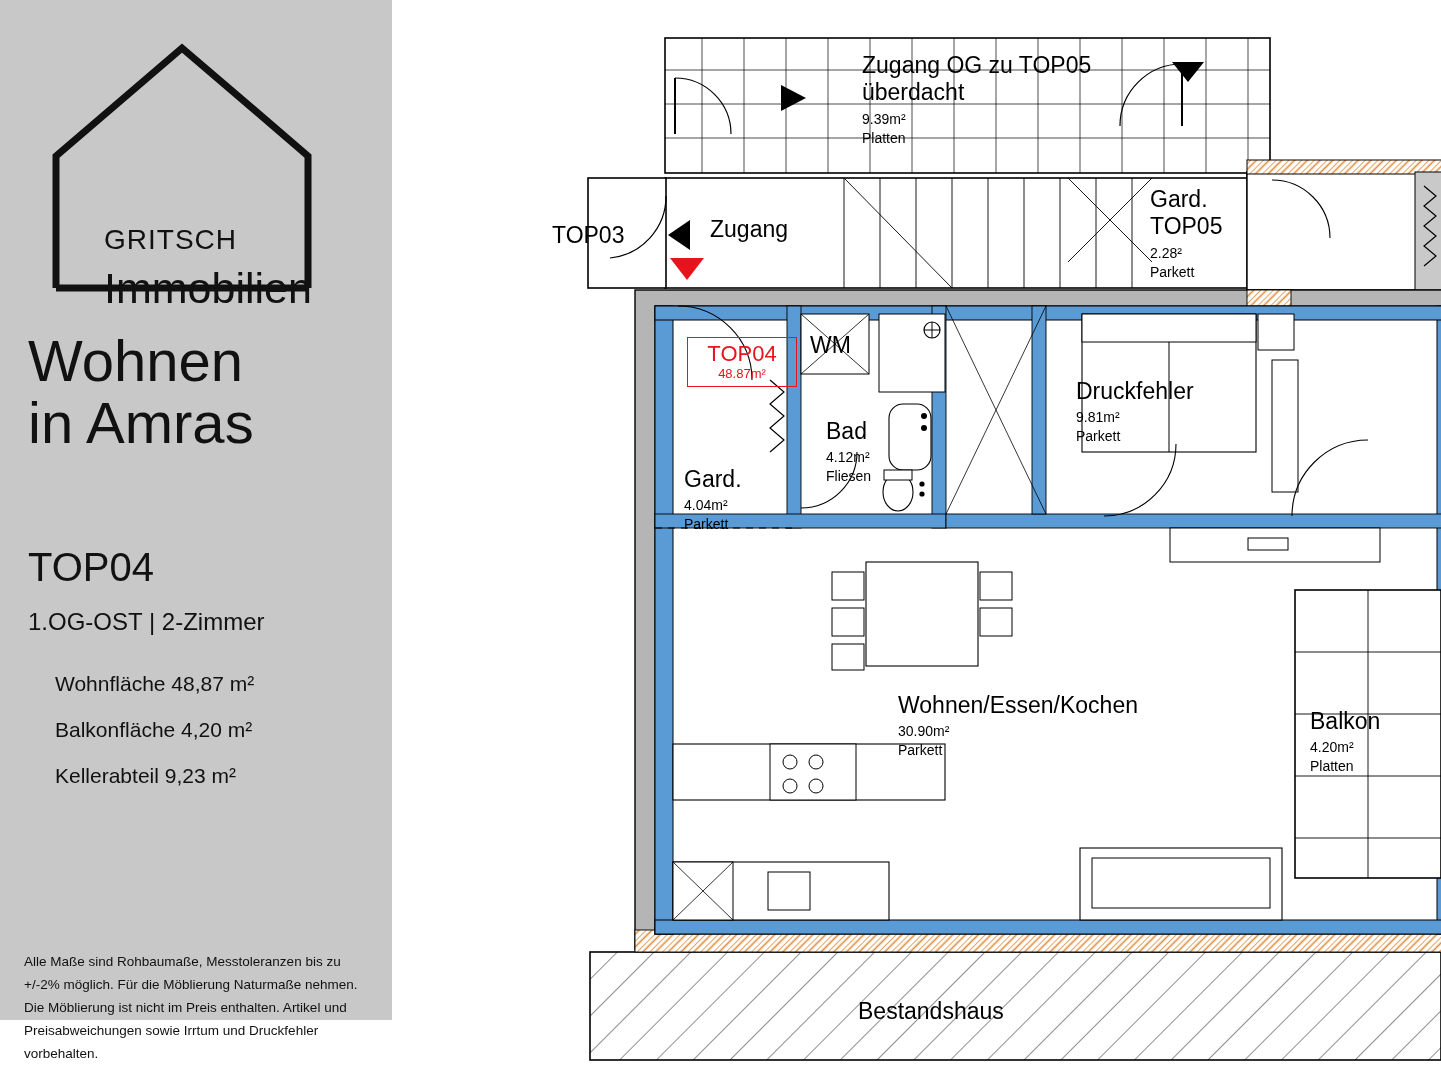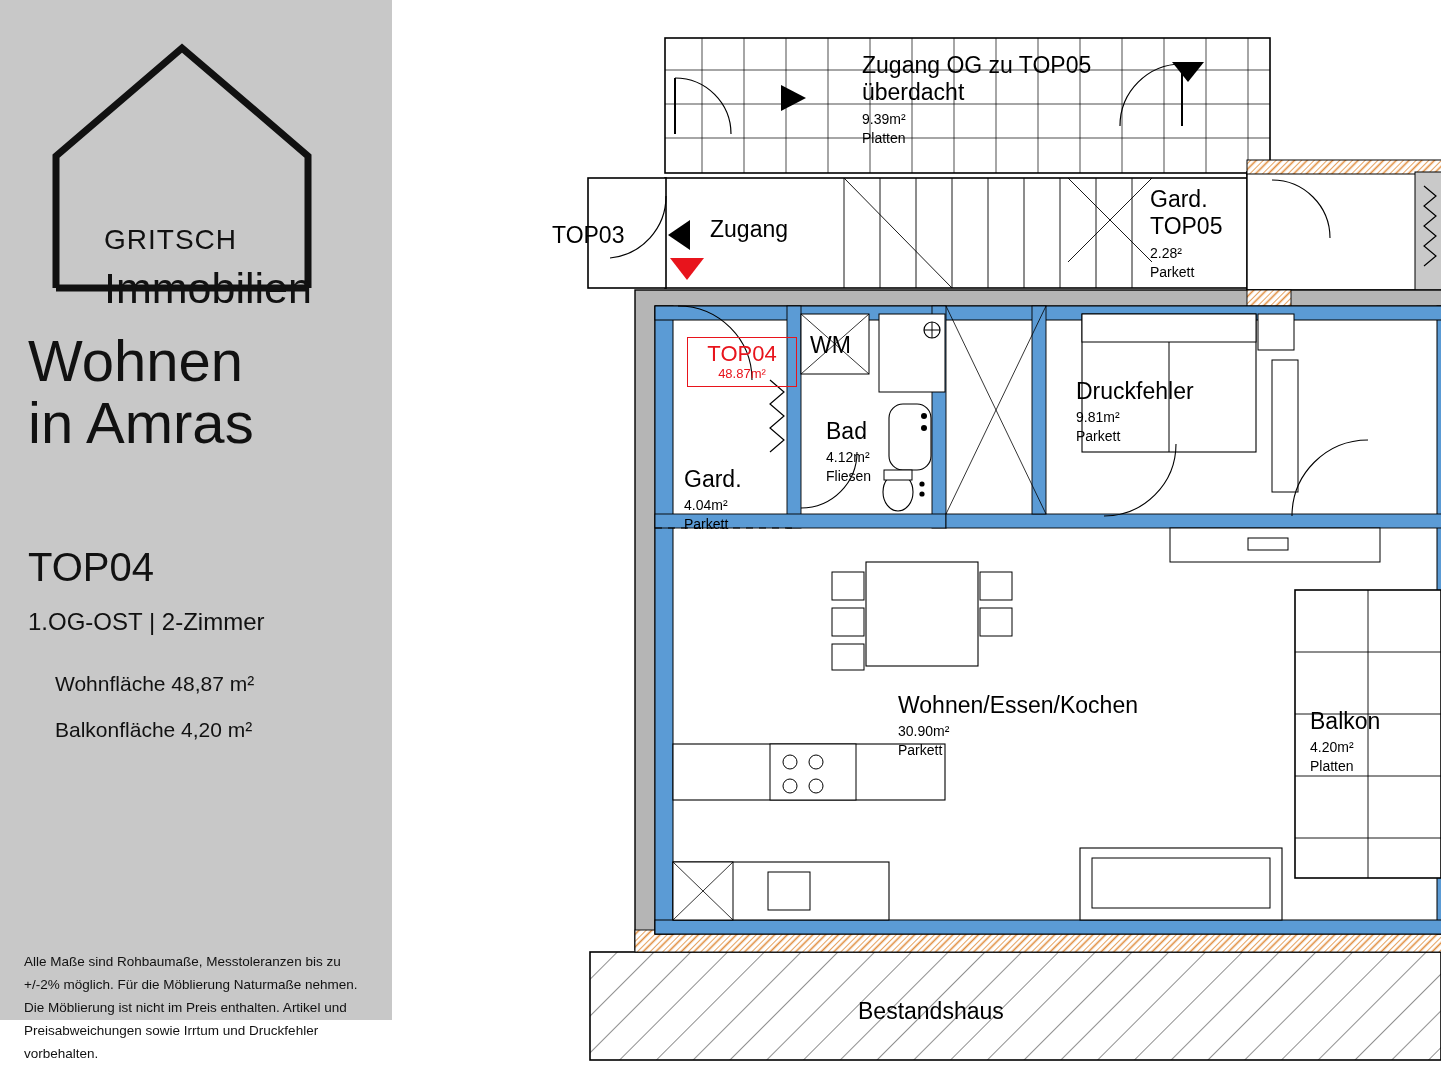--- a/index.html
+++ b/index.html
@@ -138,20 +138,21 @@
     <div>Wohnen</div>
     <div>in Amras</div>
   </div>
 
   <div id="title-top">TOP04</div>
   <div id="title-sub">1.OG-OST | 2-Zimmer</div>
 
   <div id="facts">
     <div>Wohnfläche 48,87 m²</div>
     <div>Balkonfläche 4,20 m²</div>
+    <div>Kellerabteil 9,23 m²</div>
   </div>
 
   <div id="disclaimer">Alle Maße sind Rohbaumaße, Messtoleranzen bis zu +/-2% möglich. Für die Möblierung Naturmaße nehmen. Die Möblierung ist nicht im Preis enthalten. Artikel und Preisabweichungen sowie Irrtum und Druckfehler vorbehalten.</div>
 </div>
 
 <div id="plan">
 
   <svg width="1049" height="1080" viewBox="0 0 1049 1080">
     <defs>
       <pattern id="hatchOrange" width="9" height="9" patternUnits="userSpaceOnUse" patternTransform="rotate(45)">

